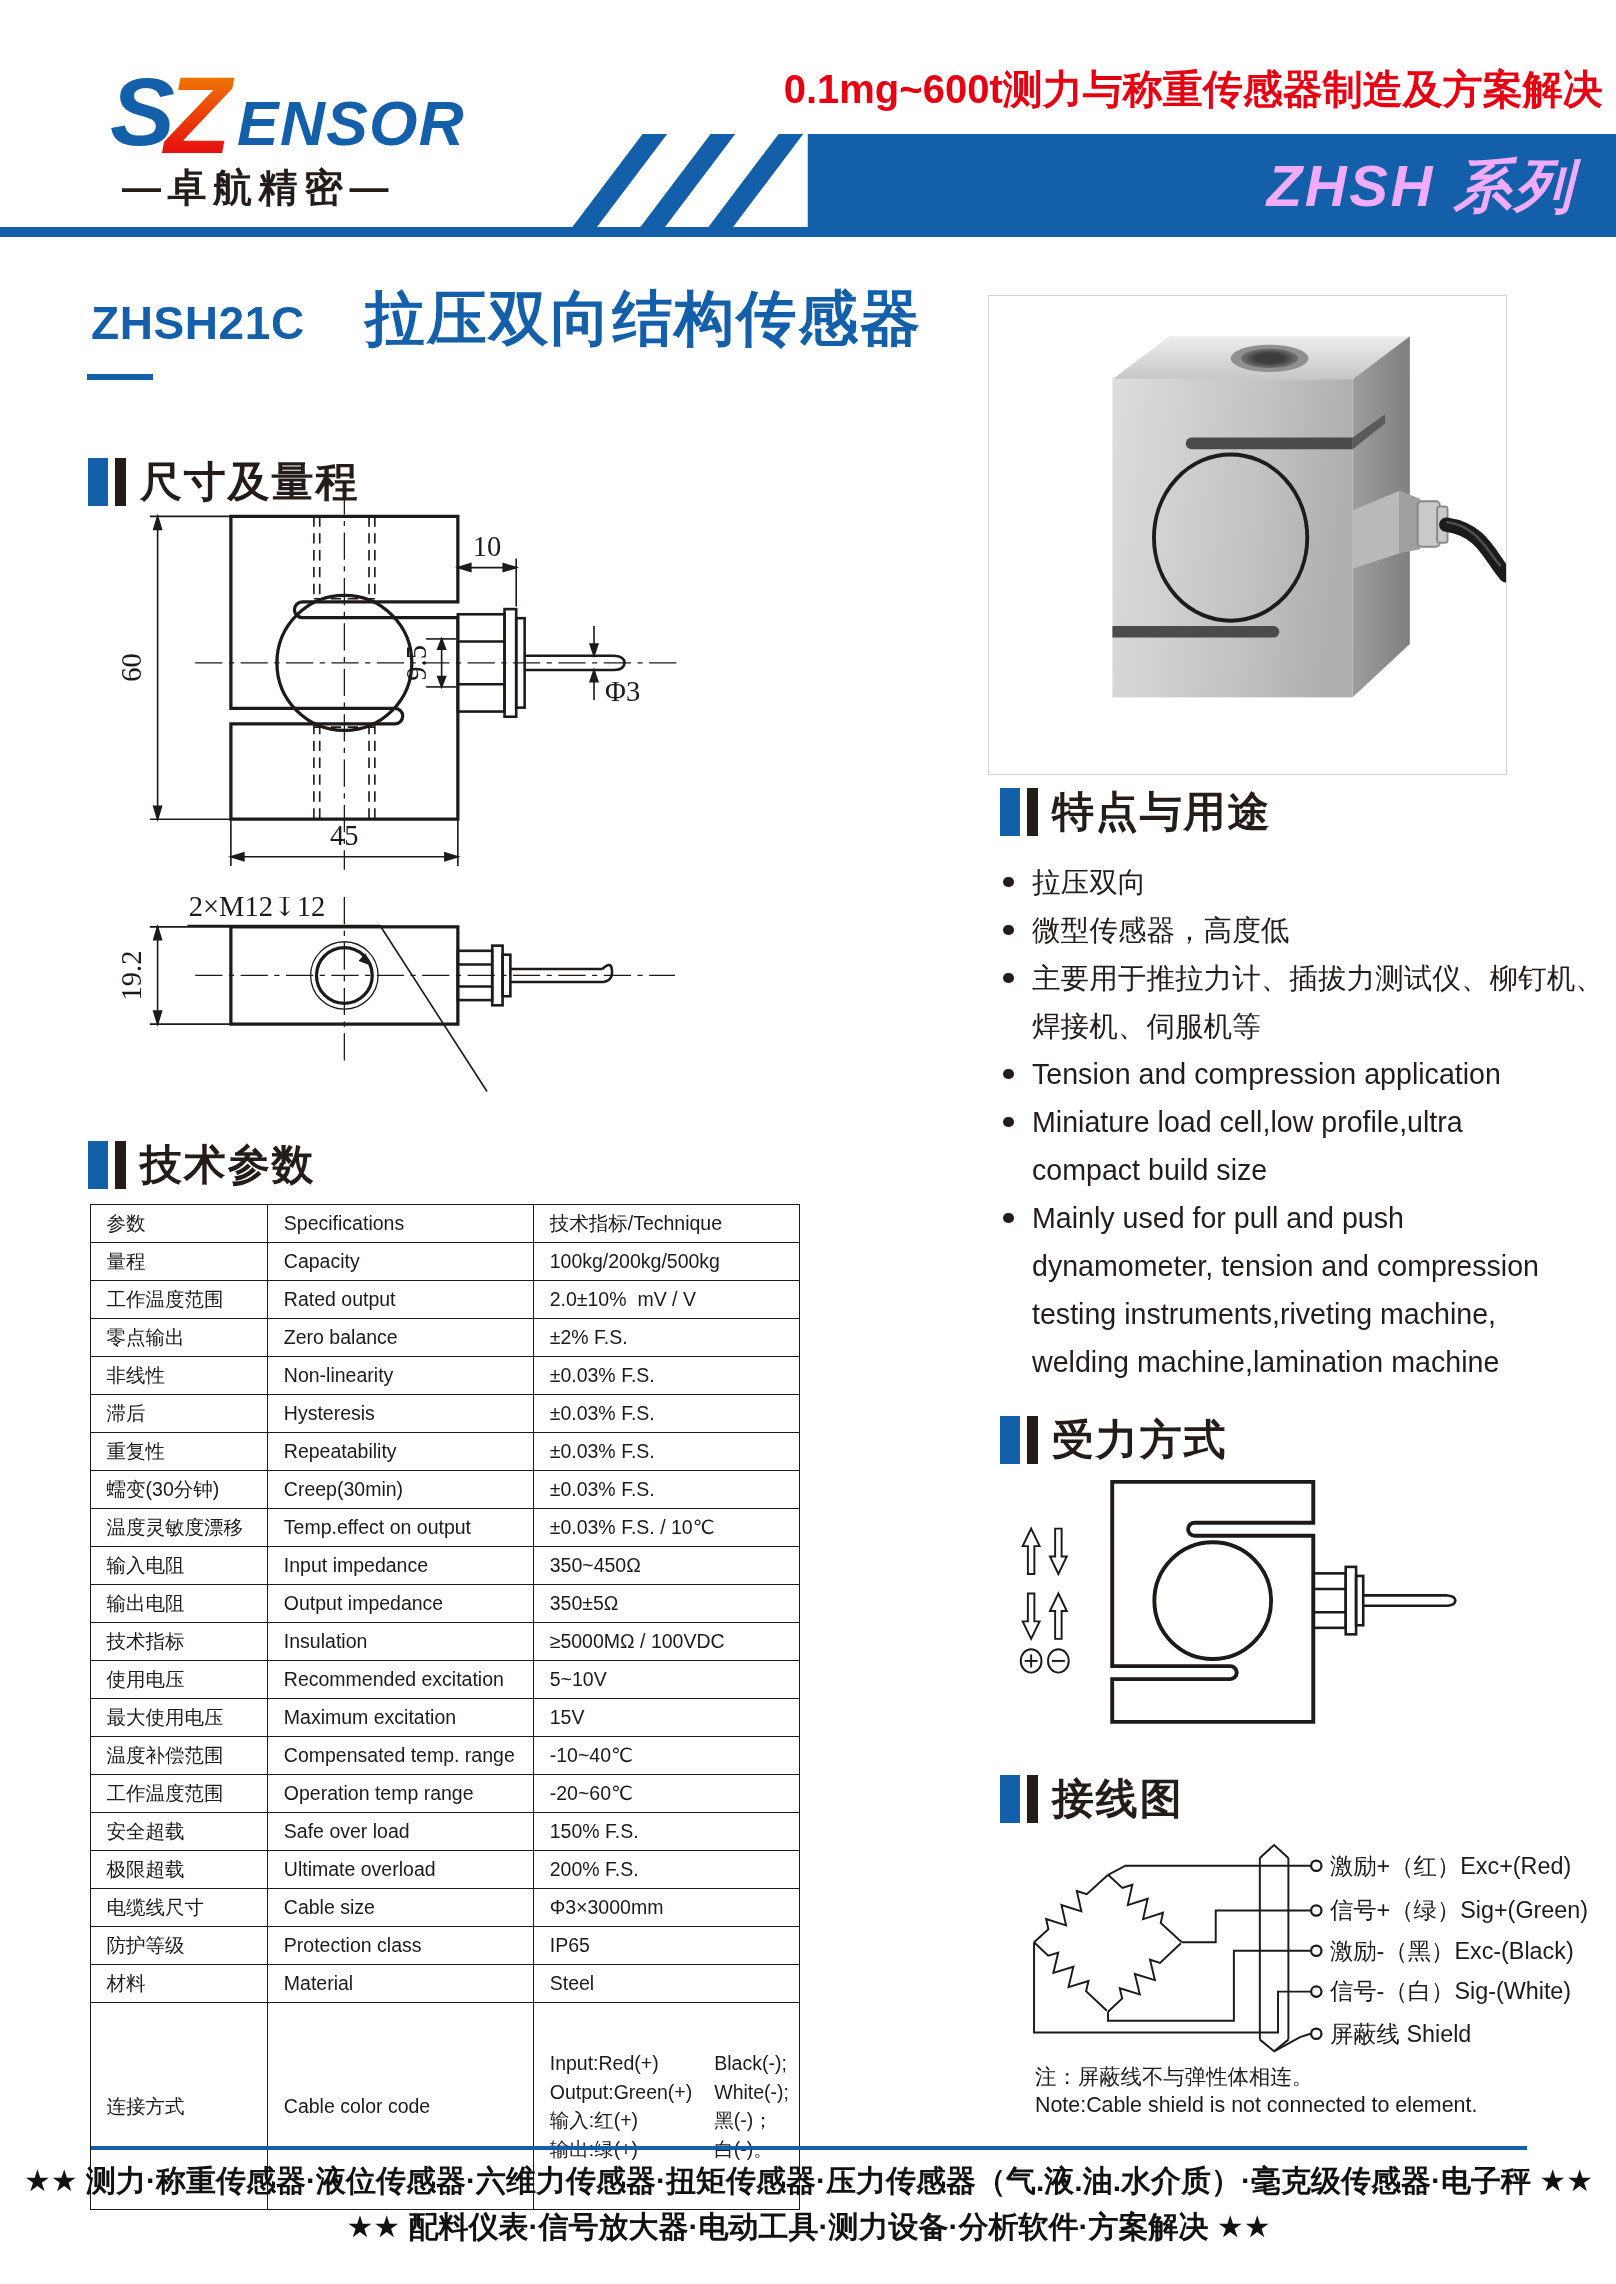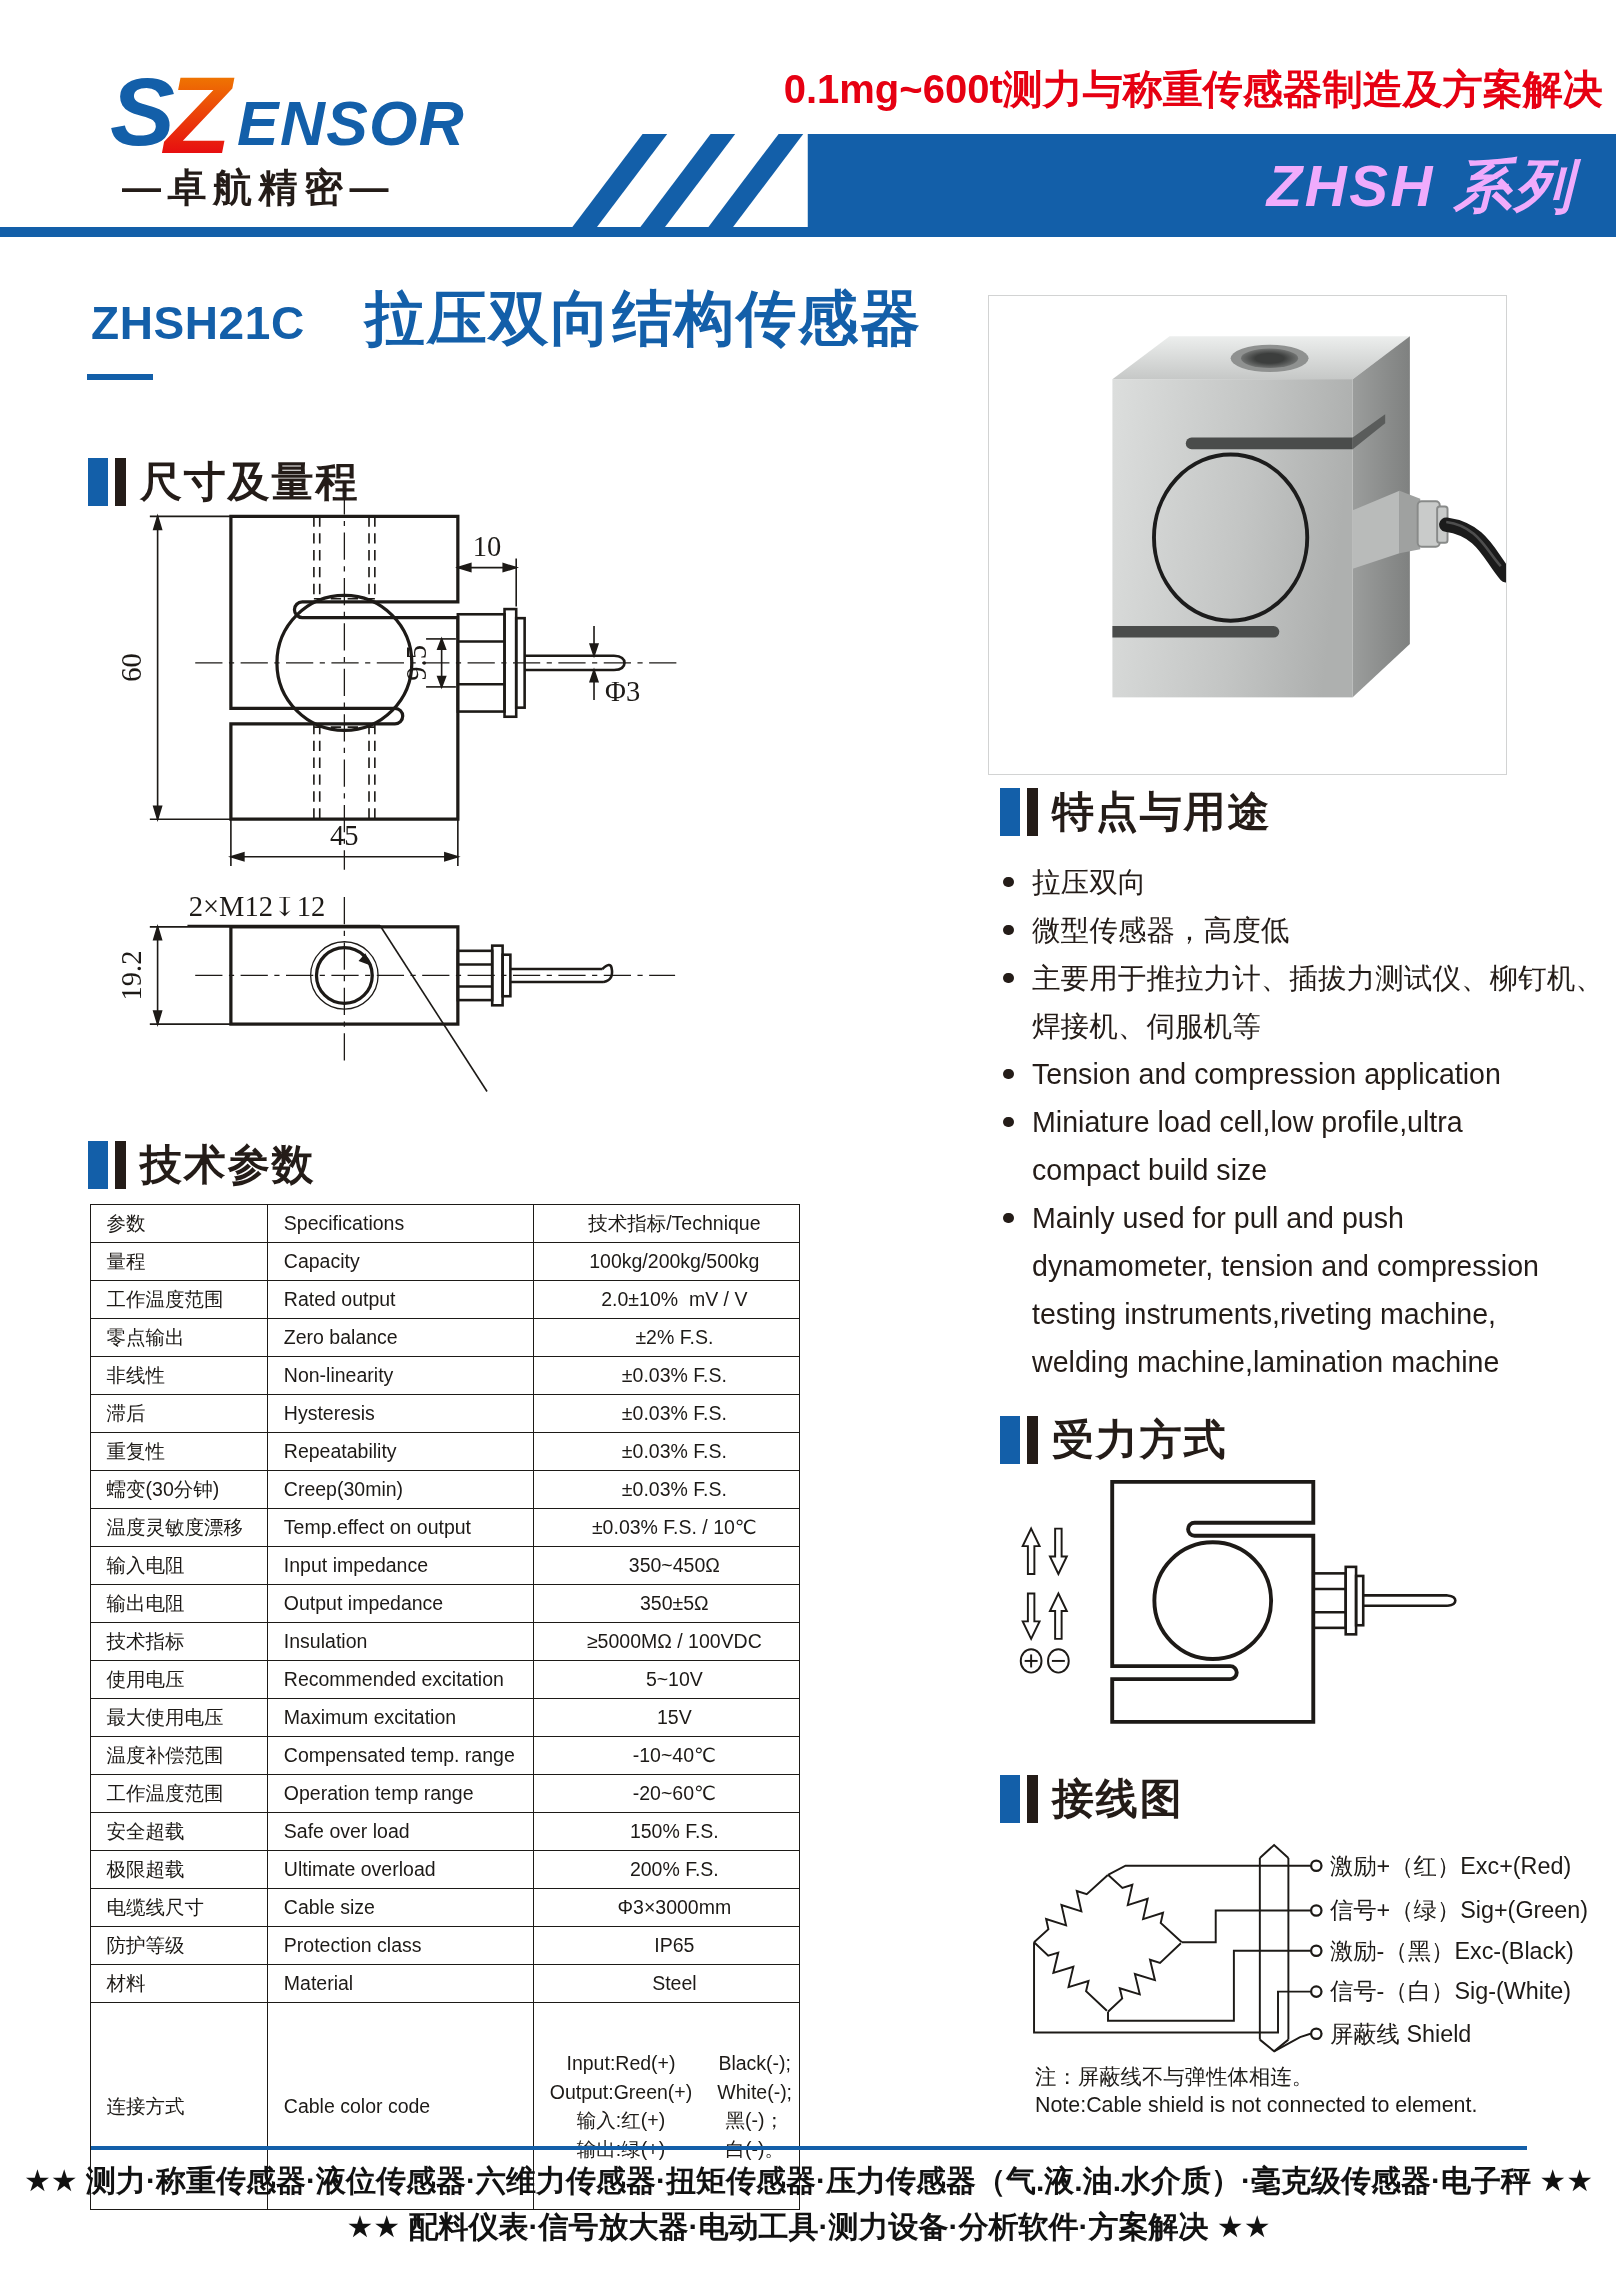--- a/index.html
+++ b/index.html
@@ -42,21 +42,21 @@
   .features li::before { content:""; position:absolute; left:1.3px; top:19px; width:10.4px; height:10.4px; border-radius:50%; background:#241c18; }
 
   
   .spec { position:absolute; left:90px; top:1204px; width:710px; border-collapse:collapse; table-layout:fixed;padding-left:16px; }
   .spec td { border:1.9px solid #1d1a17; font-size:19.5px; color:#1d1a17; padding-left:15.6px; vertical-align:middle; }
   .spec tr { height:38px; }
   .spec tr.hd { height:38px; }
   .spec tr.last { height:122px; }
   .spec .c1 { width:25%; }
   .spec .c2 { width:37.5%; }
-  .spec .c3 { width:37.5%; white-space:pre-wrap;text-align:center; }
+  .spec .c3 { width:37.5%; white-space:pre-wrap; }
   .cc-wrap { display:flex; gap:22px; line-height:28.6px; white-space:pre-line; padding-right:3.9px; }
   .cc-left { flex:1 1 55%; }
   .cc-right{ flex:1 1 45%; }
 
   
   text.wlab { font-size:36px; fill:#1d1a17; stroke:none; font-family:"Liberation Sans","DejaVu Sans",sans-serif; }
   .wiring-note { position:absolute; left:1035px; top:2063px; font-size:21.4px; line-height:28px; color:#1d1a17; }
 
   
   .footer-rule { position:absolute; left:91px; top:2146px; width:1436px; height:3.9px; background:#135fa9; }

